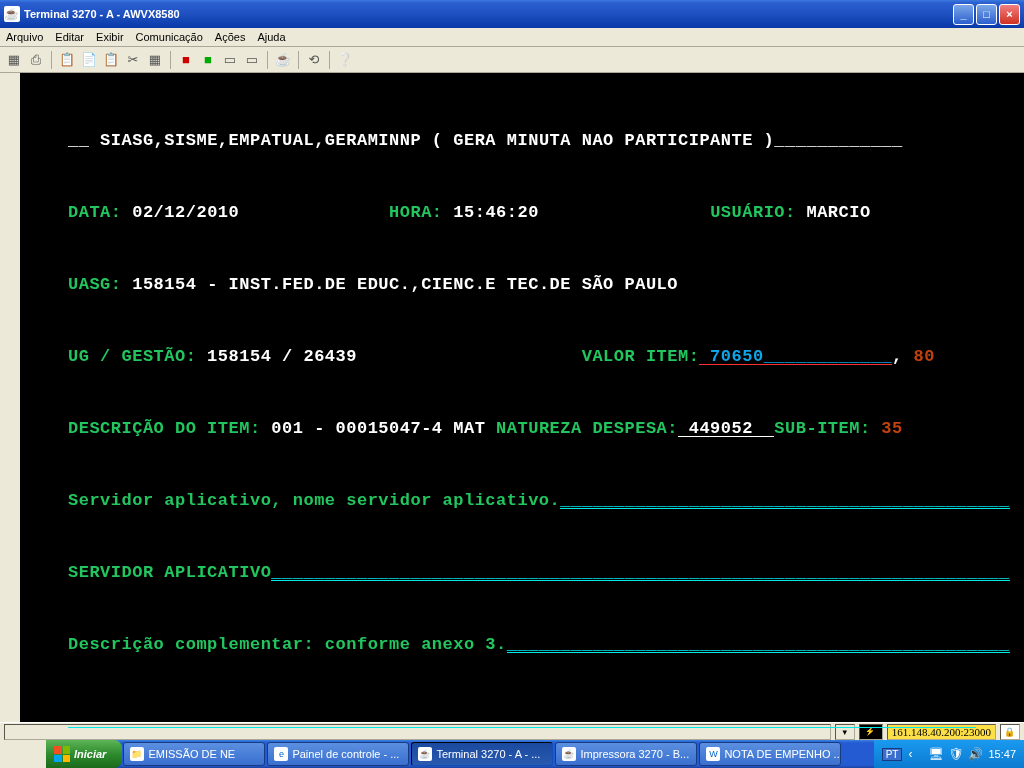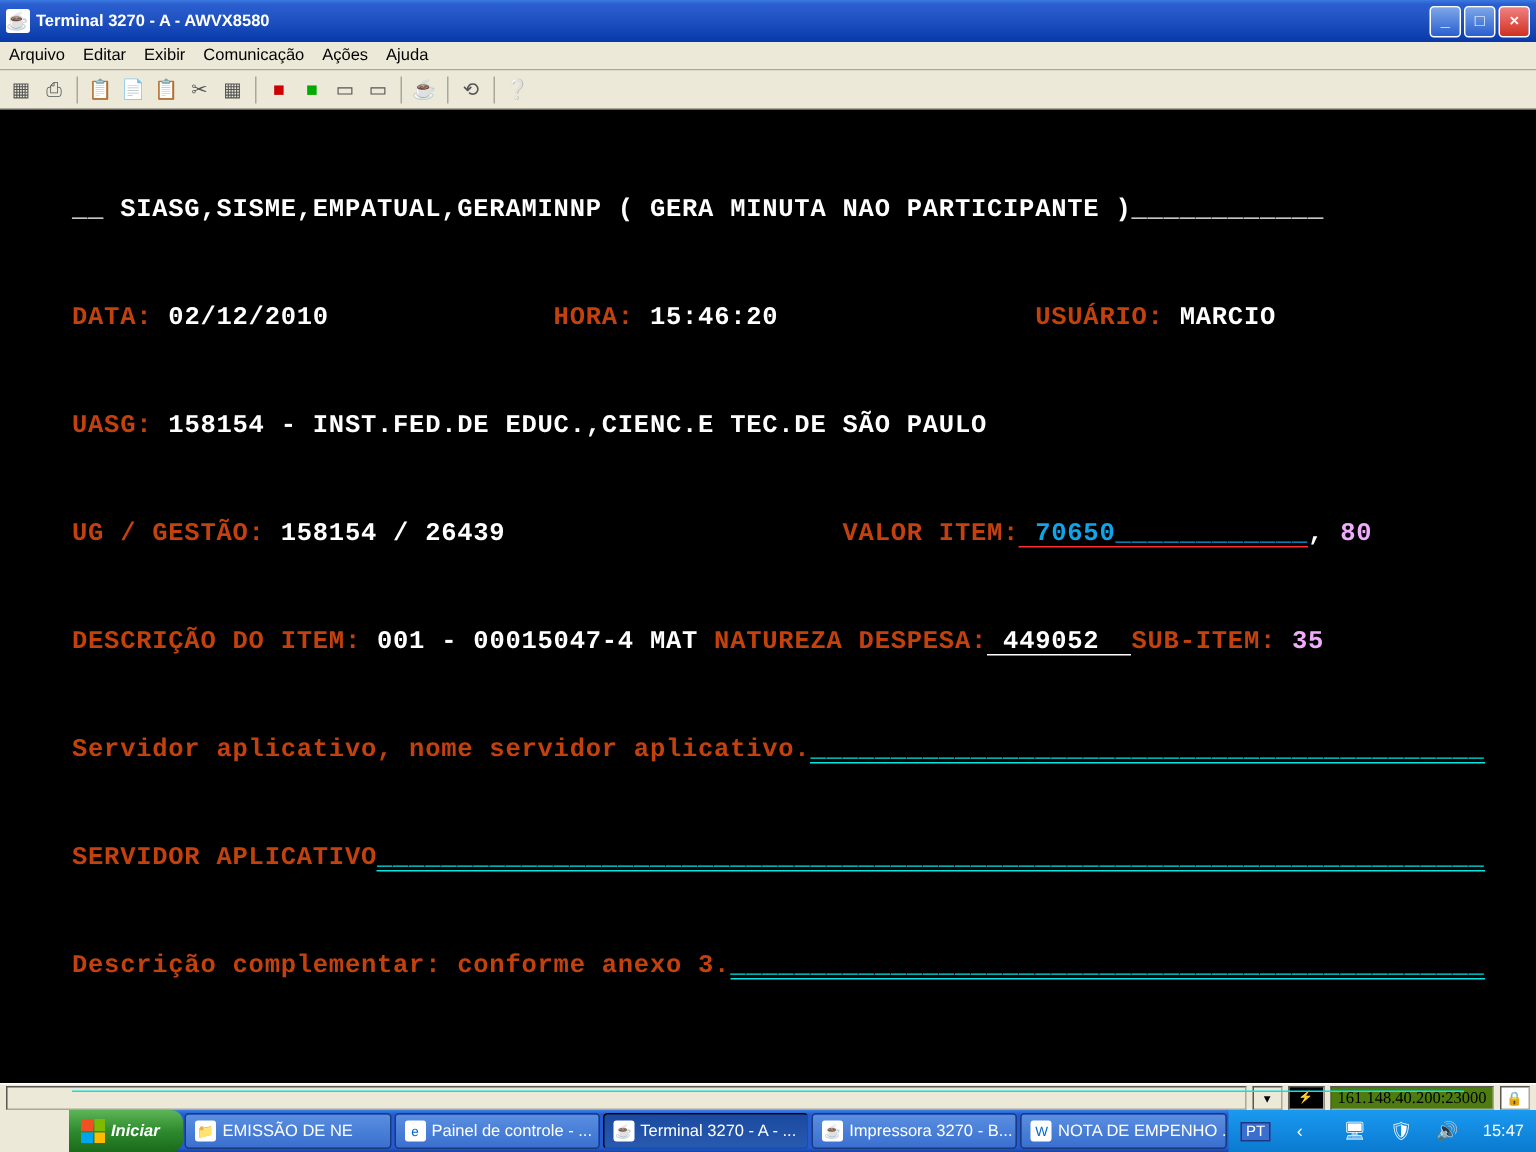--- a/index.html
+++ b/index.html
@@ -86,25 +86,26 @@
   background: #000;
   height: 649px;
   font-family: "Courier New", monospace;
   font-size: 17px;
   font-weight: bold;
   padding: 8px 0 0 0;
   line-height: 24px;
   letter-spacing: 0.5px;
   position: relative;
   white-space: pre;
+  margin-left: 20px;
 }
 .terminal .row { padding: 0 48px; height: 24px; }
 .white { color: #ffffff; }
-.cyan { color: #c2410c; }
-.red { color: #f0abfc; }
+.cyan { color: #22c55e; }
+.red { color: #c2410c; }
 .ul-cyan { color: #00e8e8; border-bottom: 1px solid #00e8e8; display: inline-block; height: 20px; }
 .ul-red { color: #0ea5e9; border-bottom: 1px solid #ff3030; display: inline-block; height: 20px; }
 .ul-white { color: #fff; border-bottom: 1px solid #fff; display: inline-block; height: 20px; }
 
 .fill-line {
   border-bottom: 1px solid #00e8e8;
   display: block;
   margin: 0 48px;
   height: 23px;
 }
@@ -117,21 +118,21 @@
   display: flex;
   align-items: center;
   justify-content: flex-end;
   padding: 0 4px;
   gap: 4px;
   font-family: Tahoma;
   font-size: 11px;
 }
 .connbar .statusbox {
   border: 1px inset #aca899;
-  background: #4d7c0f;
+  background: #fde047;
   padding: 0 4px;
   height: 16px;
   display: flex;
   align-items: center;
 }
 .connbar .arrowbox {
   border: 1px inset #aca899;
   background: #ece9d8;
   width: 20px; height: 16px;
   display: flex; align-items: center; justify-content: center;
@@ -208,21 +209,21 @@
   font-size:9px;
 }
 
 .systray {
   margin-left: auto;
   height: 28px;
   background: linear-gradient(to bottom,#1a9af0,#0a7ad0);
   display: flex;
   align-items: center;
   padding: 0 8px;
-  gap: 17px;
+  gap: 6px;
   color: #fff;
 }
 .systray .langbox {
   background: #3a6fcf;
   border: 1px solid #1a3a80;
   padding: 0 3px;
   font-size: 10px;
 }
 .systray .trayicon { width: 14px; height: 14px; font-size: 12px; }
 </style>

